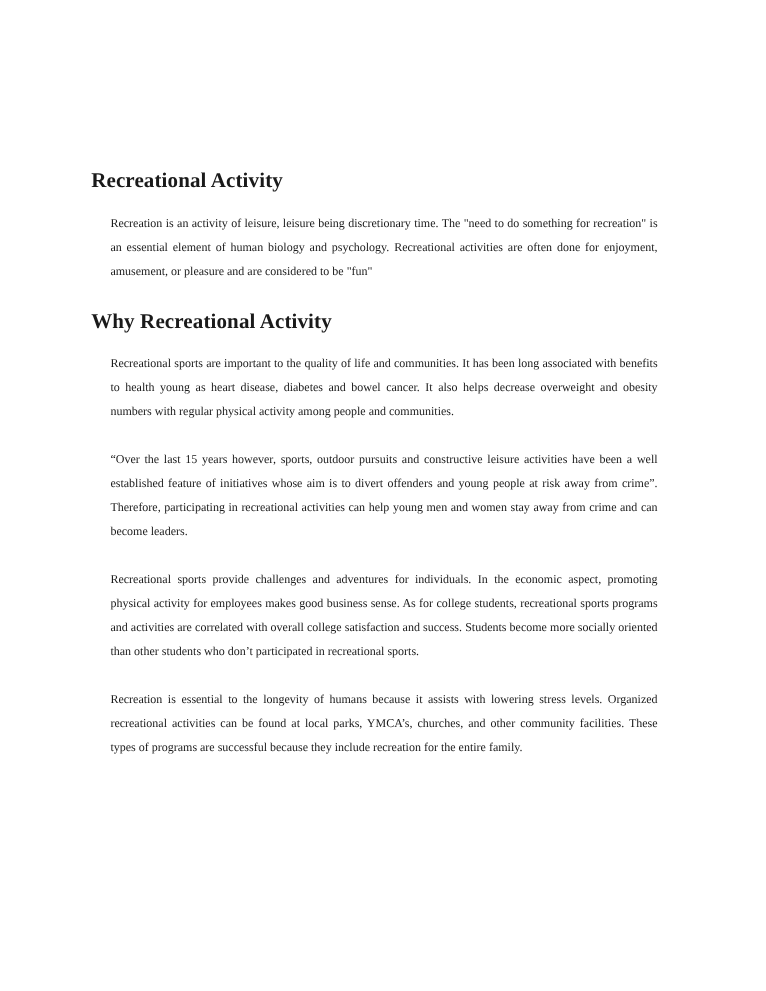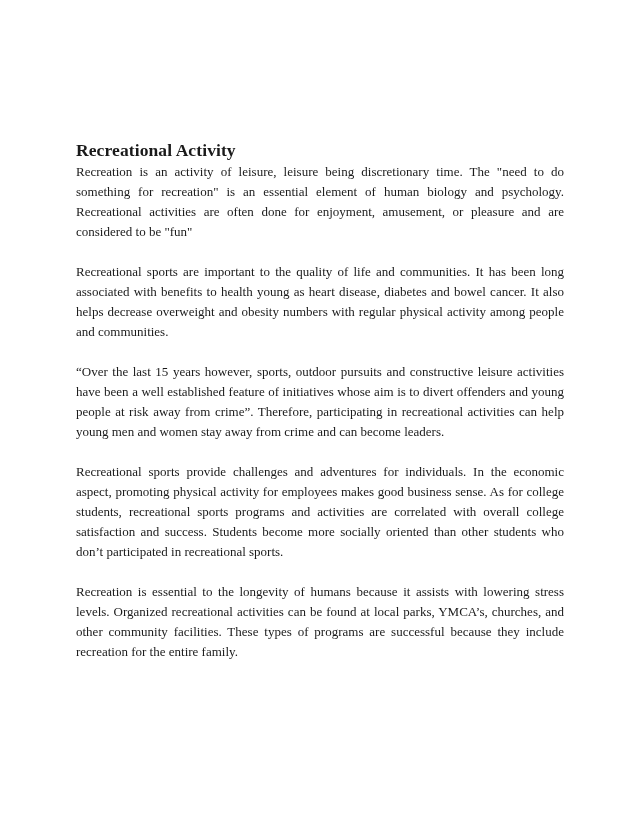--- a/index.html
+++ b/index.html
@@ -35,42 +35,43 @@
   }
   .heading {
     font-size: 17.5px;
     font-weight: bold;
     line-height: 21px;
     letter-spacing: 0.1px;
     margin: 0 0 1px 0;
     text-align: left;
   }
   .para {
-    font-size: 13px;
+    font-size: 10px;
     line-height: 20px;
     text-align: justify;
     text-justify: inter-word;
-    margin: 0;
+    margin: 16px;
     hyphens: none;
   }
   
   .para + .para {
     margin-top: 0;
   }
 </style>
 </head>
 <body style="color: rgb(26, 26, 26);">
 
 <div class="page" style="background: rgb(255, 255, 255);">
   <div class="doc-body" id="doc-body">
       <div class="section">
         <h2 class="heading">Recreational Activity</h2>
         <p class="para">Recreation is an activity of leisure, leisure being discretionary time. The "need to do something for recreation" is an essential element of human biology and psychology. Recreational activities are often done for enjoyment, amusement, or pleasure and are considered to be "fun"</p>
       </div>
       <div class="section">
+        <h2 class="heading">Why Recreational Activity</h2>
         <p class="para">Recreational sports are important to the quality of life and communities. It has been long associated with benefits to health young as heart disease, diabetes and bowel cancer. It also helps decrease overweight and obesity numbers with regular physical activity among people and communities.</p>
       </div>
       <div class="section">
         <p class="para">“Over the last 15 years however, sports, outdoor pursuits and constructive leisure activities have been a well established feature of initiatives whose aim is to divert offenders and young people at risk away from crime”.  Therefore, participating in recreational activities can help young men and women stay away from crime and can become leaders.</p>
       </div>
       <div class="section">
         <p class="para">Recreational sports provide challenges and adventures for individuals. In the economic aspect, promoting physical activity for employees makes good business sense. As for college students, recreational sports programs and activities are correlated with overall college satisfaction and success. Students become more socially oriented than other students who don’t participated in recreational sports.</p>
       </div>
       <div class="section">
         <p class="para">Recreation is essential to the longevity of humans because it assists with lowering stress levels. Organized recreational activities can be found at local parks, YMCA’s, churches, and other community facilities. These types of programs are successful because they include recreation for the entire family.</p>

